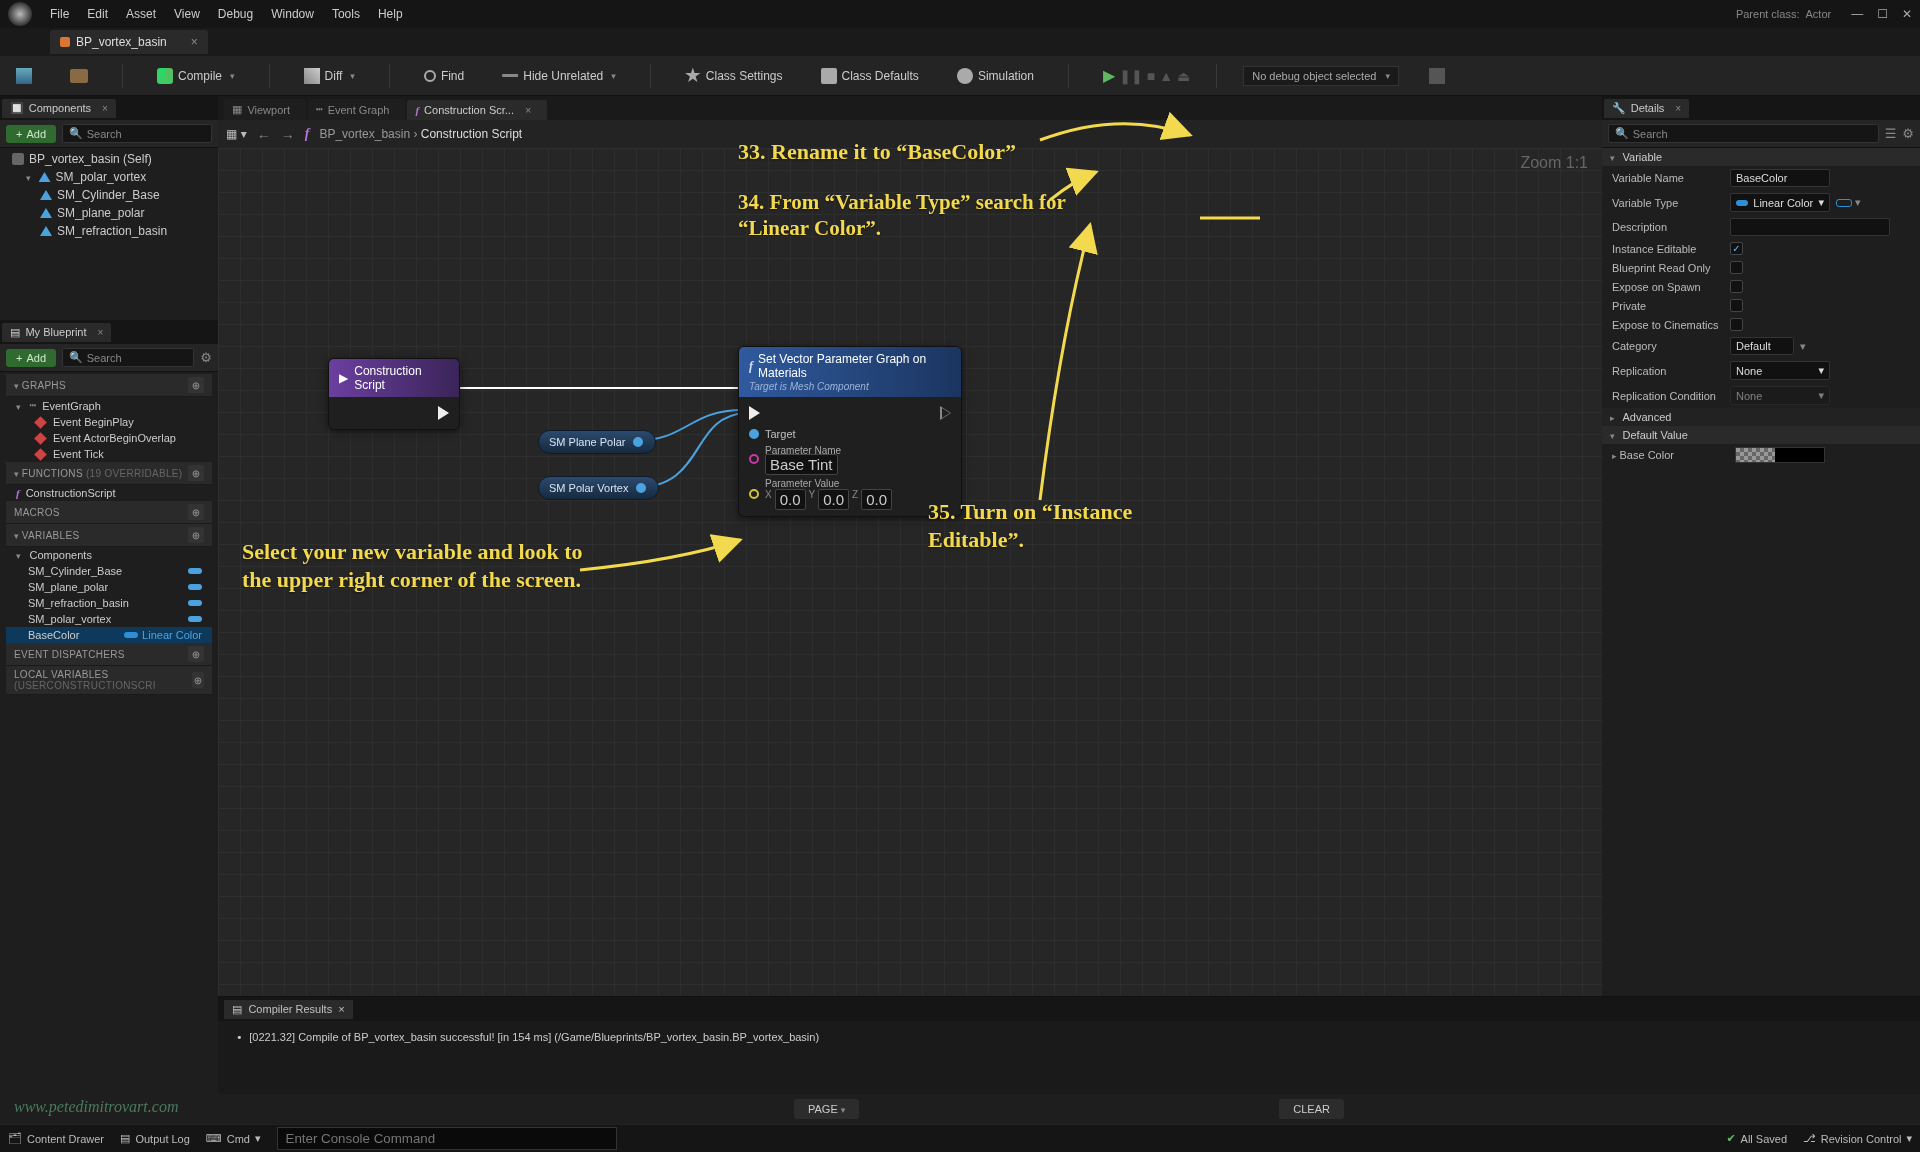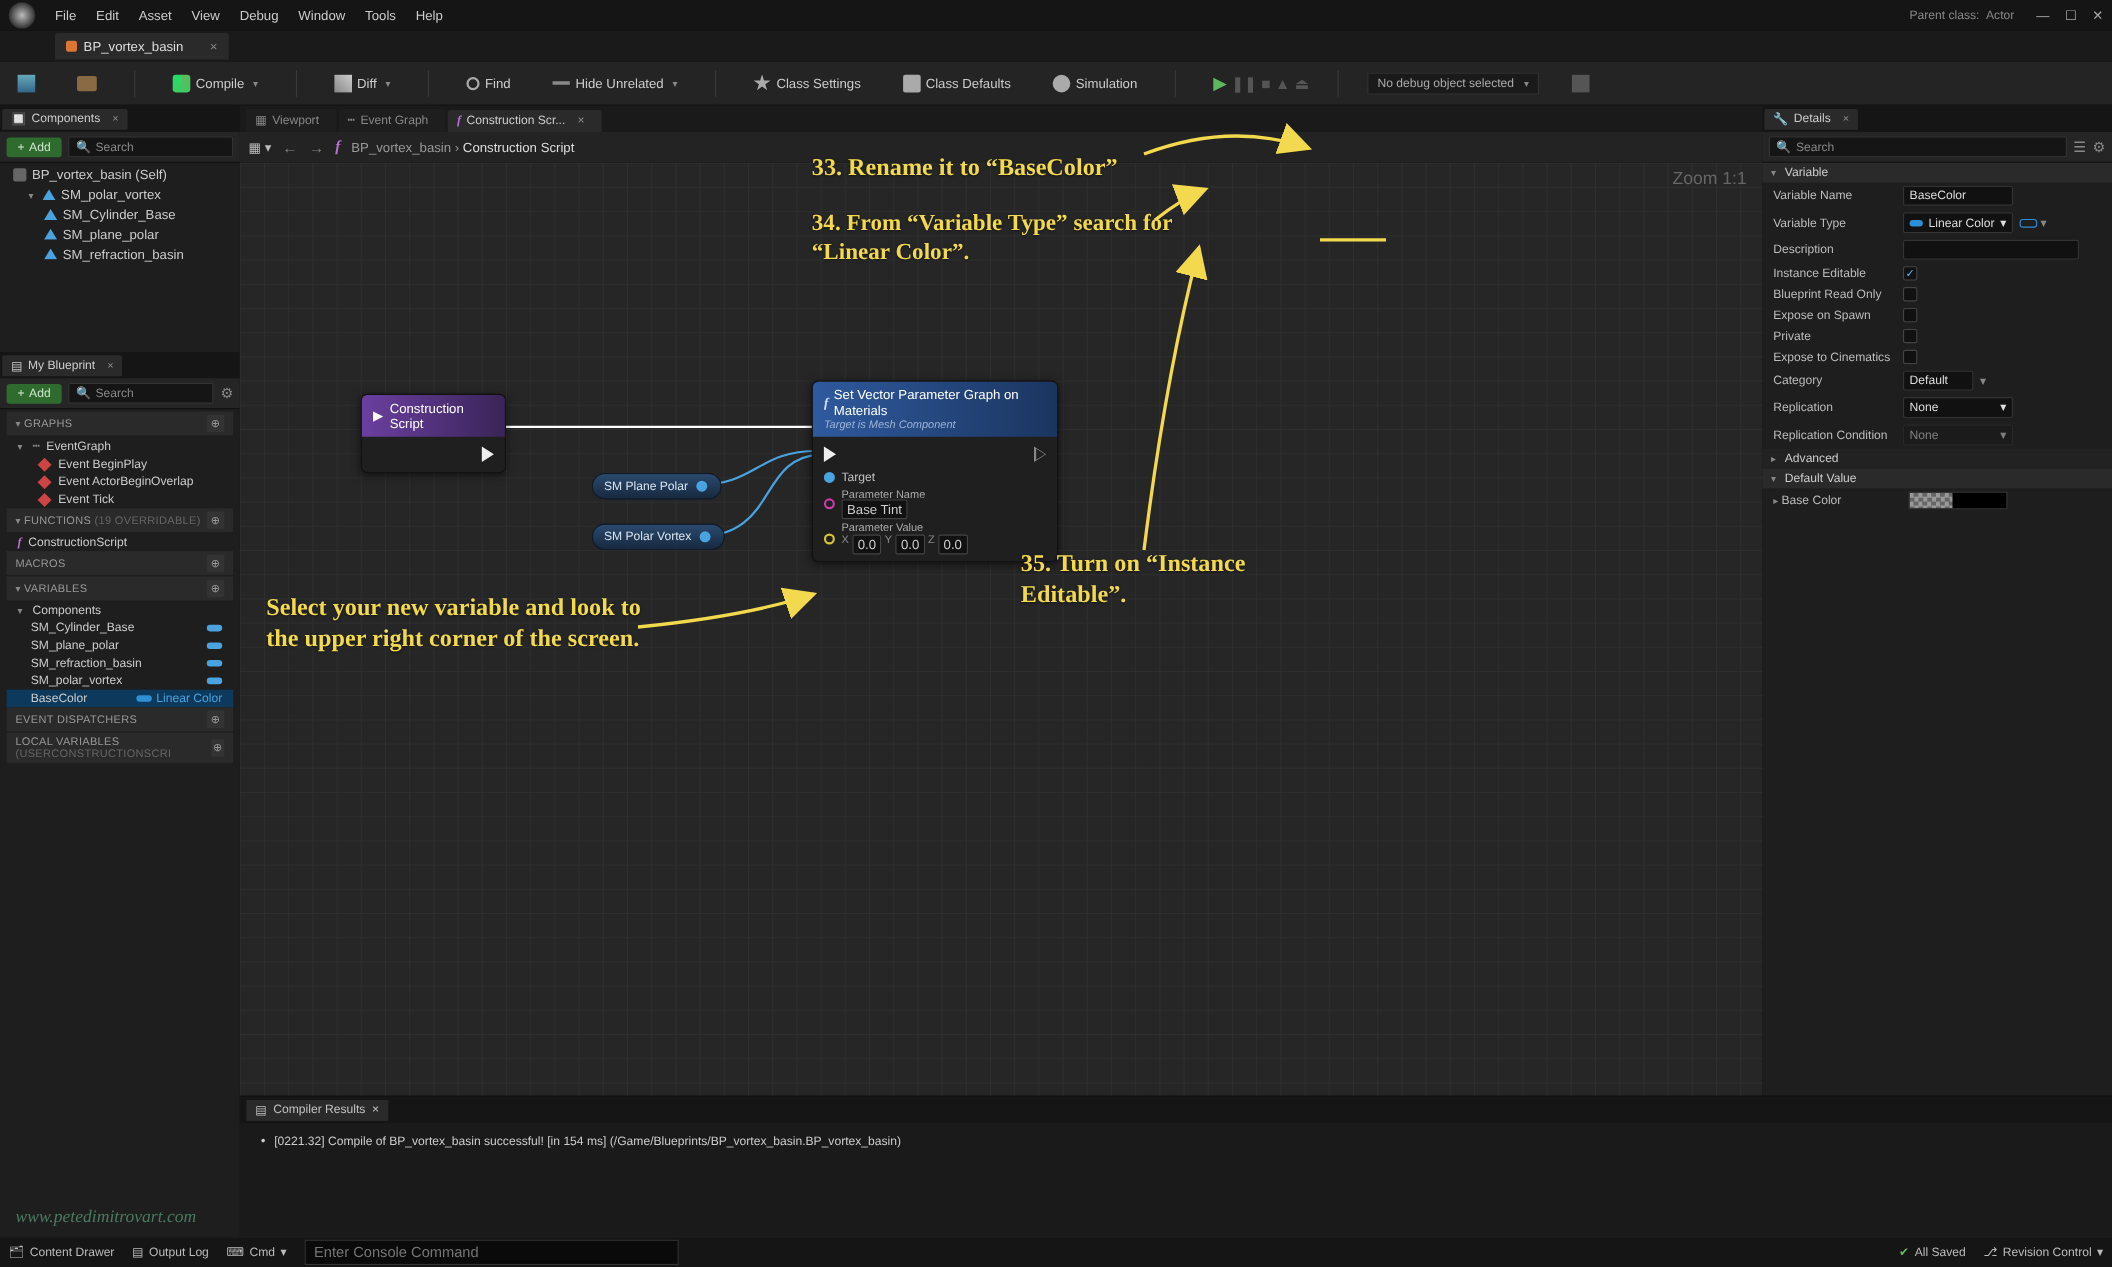--- a/index.html
+++ b/index.html
@@ -101,21 +101,21 @@
 .node-exec{ height:20px; display:flex; justify-content:space-between; align-items:center;}
 .exec-pin{ width:0;height:0; border-top:7px solid transparent; border-bottom:7px solid transparent; border-left:11px solid #eee;}
 .exec-pin.hollow{ border-left-color:transparent; position:relative;}
 .exec-pin.hollow::before{content:""; position:absolute; left:-11px; top:-7px; width:0;height:0;border-top:7px solid transparent;border-bottom:7px solid transparent;border-left:11px solid #888;}
 .exec-pin.hollow::after{content:""; position:absolute; left:-9px; top:-5px; width:0;height:0;border-top:5px solid transparent;border-bottom:5px solid transparent;border-left:8px solid #1f1f1f;}
 .row-pin{ display:flex; align-items:center; gap:6px;}
 .pin{ width:10px;height:10px; border-radius:50%; border:2px solid #4aa3df;}
 .pin.filled{background:#4aa3df;}
 .pin.yellow{border-color:#d4c23a;}
 .pin.magenta{border-color:#c73aa8;}
-.val-box{ background:#111; border:1px solid #444; padding:1px 4px; color:#ccc; font-size:12px; border-radius:2px;}
+.val-box{ background:#111; border:1px solid #444; padding:1px 4px; color:#ccc; font-size:15px; border-radius:2px;}
 .var-pill{ background:linear-gradient(180deg,#2b4a6e,#17293f); border:1px solid #0f1a28; border-radius:14px; padding:5px 12px 5px 10px; display:flex; align-items:center; gap:8px; color:#d8e4f2;}
 .var-pill .pin{ border-color:#4aa3df; background:#4aa3df; width:10px;height:10px;}
 
 
 svg.wires{ position:absolute; top:0;left:0; width:100%; height:100%; pointer-events:none;}
 
 
 .det-row{ display:flex; align-items:center; padding:3px 10px; font-size:11px;}
 .det-row .lbl{ width:118px; color:#bbb;}
 .det-input{ background:#111; border:1px solid #333; color:#ddd; padding:2px 5px; font-size:11px; border-radius:2px; width:100px;}
@@ -574,20 +574,24 @@
 
 <div class="compiler">
   <div class="ctab">
       <div class="tab" style="background:#2a2a2a;padding:3px 8px;display:flex;gap:6px;align-items:center;">
         <span>▤</span>
         <span>Compiler Results</span>
         <span class="x">×</span>
       </div>
     </div>
   <div class="body">• <span>[0221.32] Compile of BP_vortex_basin successful! [in 154 ms] (/Game/Blueprints/BP_vortex_basin.BP_vortex_basin)</span></div>
+  <div class="foot">
+    <div class="btn chev">PAGE</div>
+    <div class="btn">CLEAR</div>
+  </div>
 </div>
 
 <div class="statusbar">
   <div class="grp">
       <span>🗂</span>
       <span>Content Drawer</span>
     </div>
   <div class="grp">
       <span>▤</span>
       <span>Output Log</span>

